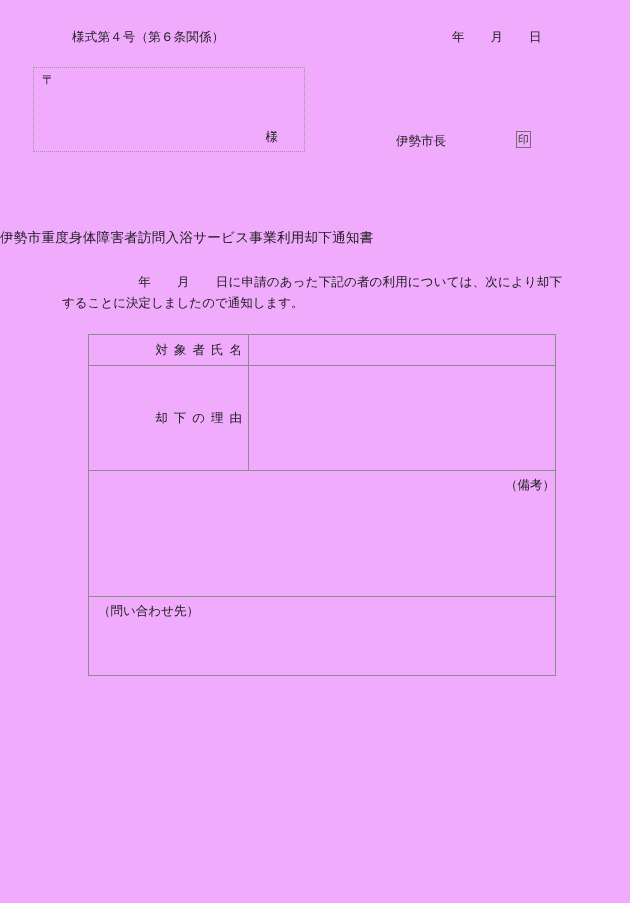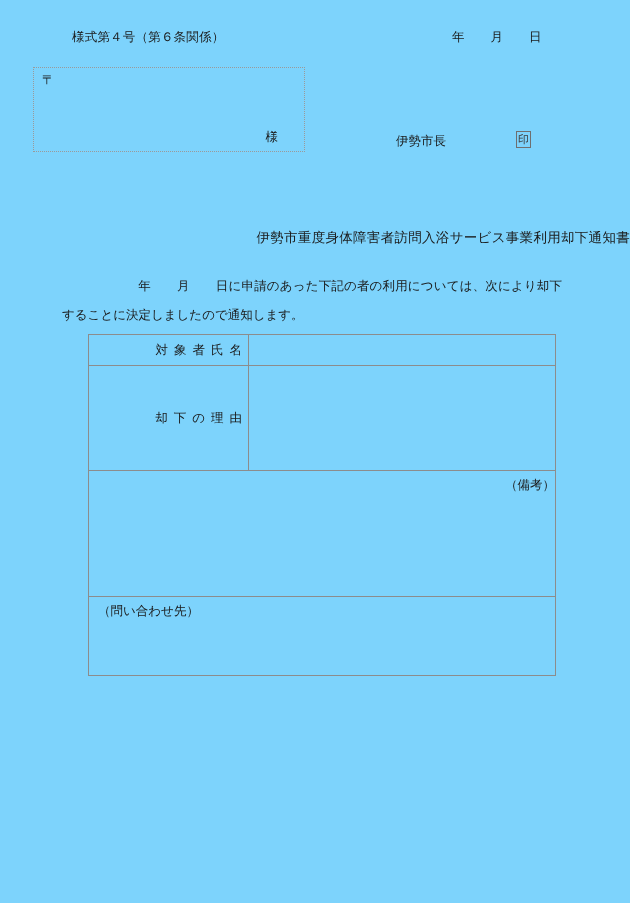--- a/index.html
+++ b/index.html
@@ -8,21 +8,21 @@
     background: #ffffff;
   }
   body {
     font-family: "Liberation Serif", "DejaVu Serif", serif;
     color: #1a1a1a;
   }
   .page {
     position: relative;
     width: 630px;
     height: 903px;
-    background: #7dd3fc;
+    background: #f0abfc;
     overflow: hidden;
   }
 
   
   .form-no {
     position: absolute;
     left: 72px;
     top: 29px;
     font-size: 12.5px;
     letter-spacing: 0.2px;
@@ -82,33 +82,33 @@
     text-align: center;
     color: #3a3a3a;
   }
 
   
   .doc-title {
     position: absolute;
     left: 0;
     top: 229px;
     width: 630px;
-    text-align: right;
+    text-align: left;
     font-size: 13.5px;
     letter-spacing: 0.3px;
   }
 
   
   .body-text {
     position: absolute;
     left: 62px;
     top: 272px;
     width: 500px;
     font-size: 12.5px;
-    line-height: 29px;
+    line-height: 21px;
     text-align: justify;
     text-justify: inter-ideograph;
   }
   .body-indent { display: inline-block; width: 76px; }
   .bt-gap { display: inline-block; width: 26px; }
 
   
   .form-table {
     position: absolute;
     left: 88px;

